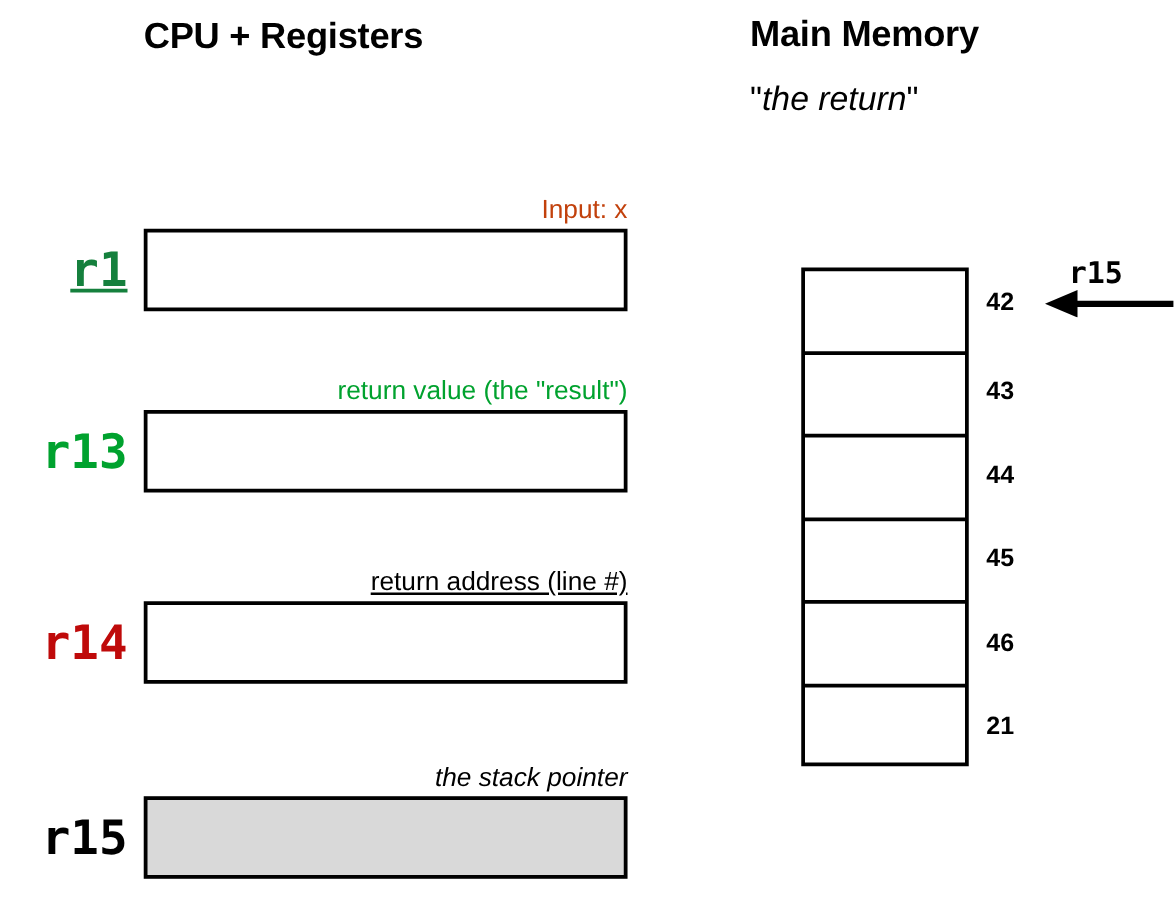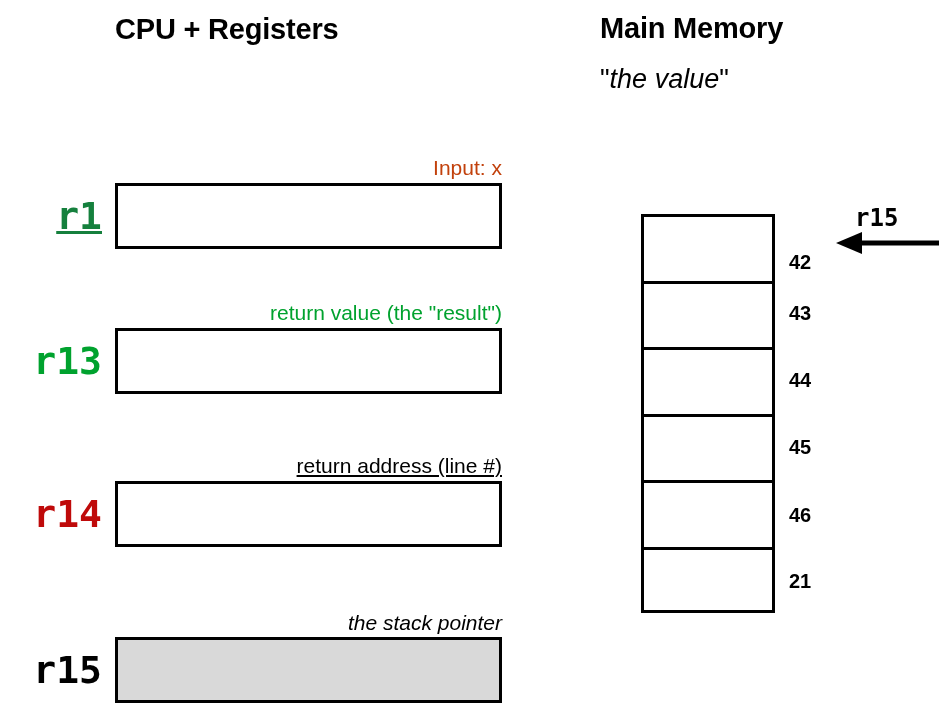--- a/index.html
+++ b/index.html
@@ -146,21 +146,21 @@
     color: #000000;
   }
 </style>
 </head>
 <body>
 
 <div class="heading" id="cpu-heading">CPU + Registers</div>
 
 <div class="heading" id="mem-heading">Main Memory</div>
 
-<div class="heading" id="mem-subheading"><span class="q">"</span><span class="it">the value</span><span class="q">"</span></div>
+<div class="heading" id="mem-subheading"><span class="q">"</span><span class="it">the return</span><span class="q">"</span></div>
 
 <div class="reg-row" style="top:0;">
   <div class="label-wrap" style="top: 156px; color: #c2410c;">Input: x</div>
   <div class="reg-name" style="top: 196px; color: #15803d; text-decoration: underline;">r1</div>
   <div class="reg-box" style="top:183px;"></div>
 </div>
 
 <div class="reg-row" style="top:0;">
   <div class="label-wrap" style="top: 301px; color: rgb(0, 162, 46);">return value (the "result")</div>
   <div class="reg-name" style="top: 341px; color: rgb(0, 162, 46);">r13</div>
@@ -181,21 +181,21 @@
 
 <div id="mem-stack">
   <div class="mem-cell" style="top:0px;"></div>
   <div class="mem-cell" style="top:66.5px;"></div>
   <div class="mem-cell" style="top:133px;"></div>
   <div class="mem-cell" style="top:199.5px;"></div>
   <div class="mem-cell" style="top:266px;"></div>
   <div class="mem-cell last" style="top:332.5px;"></div>
 </div>
 
-<div class="mem-addr" style="top:252px;">42</div>
+<div class="mem-addr" style="top:232px;">42</div>
 <div class="mem-addr" style="top:303px;">43</div>
 <div class="mem-addr" style="top:370px;">44</div>
 <div class="mem-addr" style="top:437px;">45</div>
 <div class="mem-addr" style="top:505px;">46</div>
 <div class="mem-addr" style="top:571px;">21</div>
 
 <div id="ptr-label">r15</div>
 
 <svg id="ptr-arrow" viewBox="0 0 103 22">
   <line x1="103" y1="11" x2="22" y2="11" stroke="#000000" stroke-width="5"></line>

